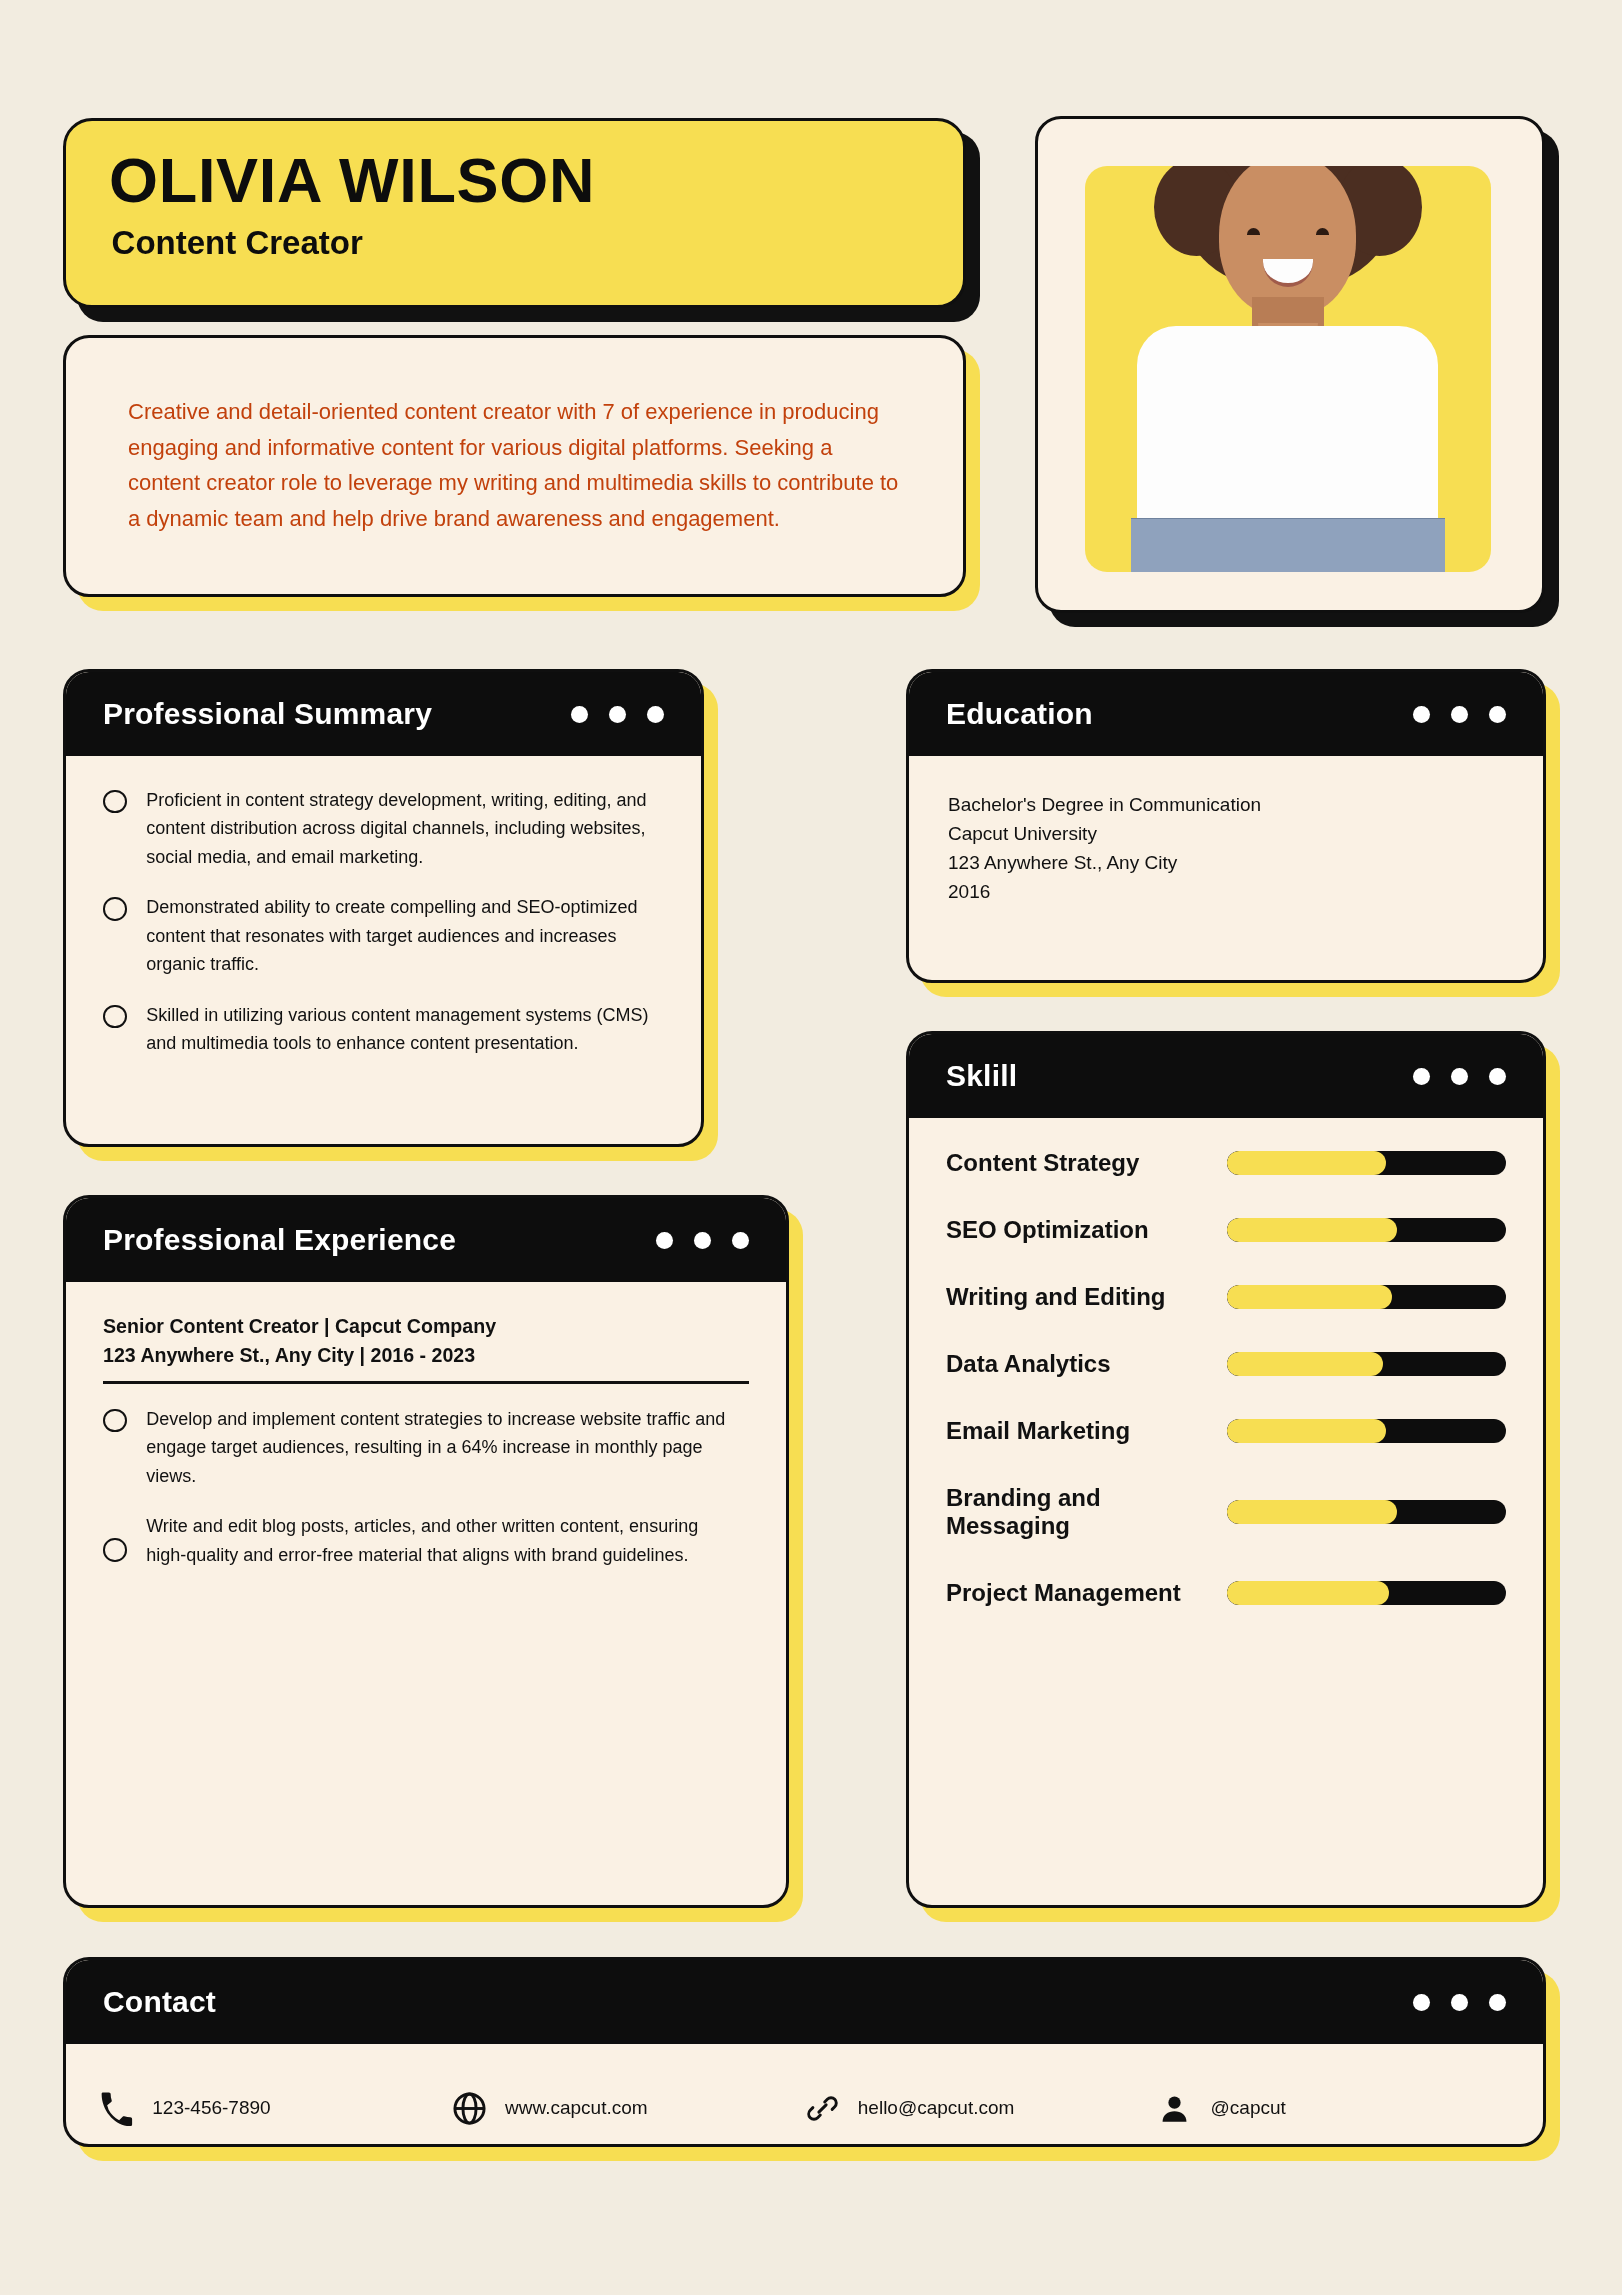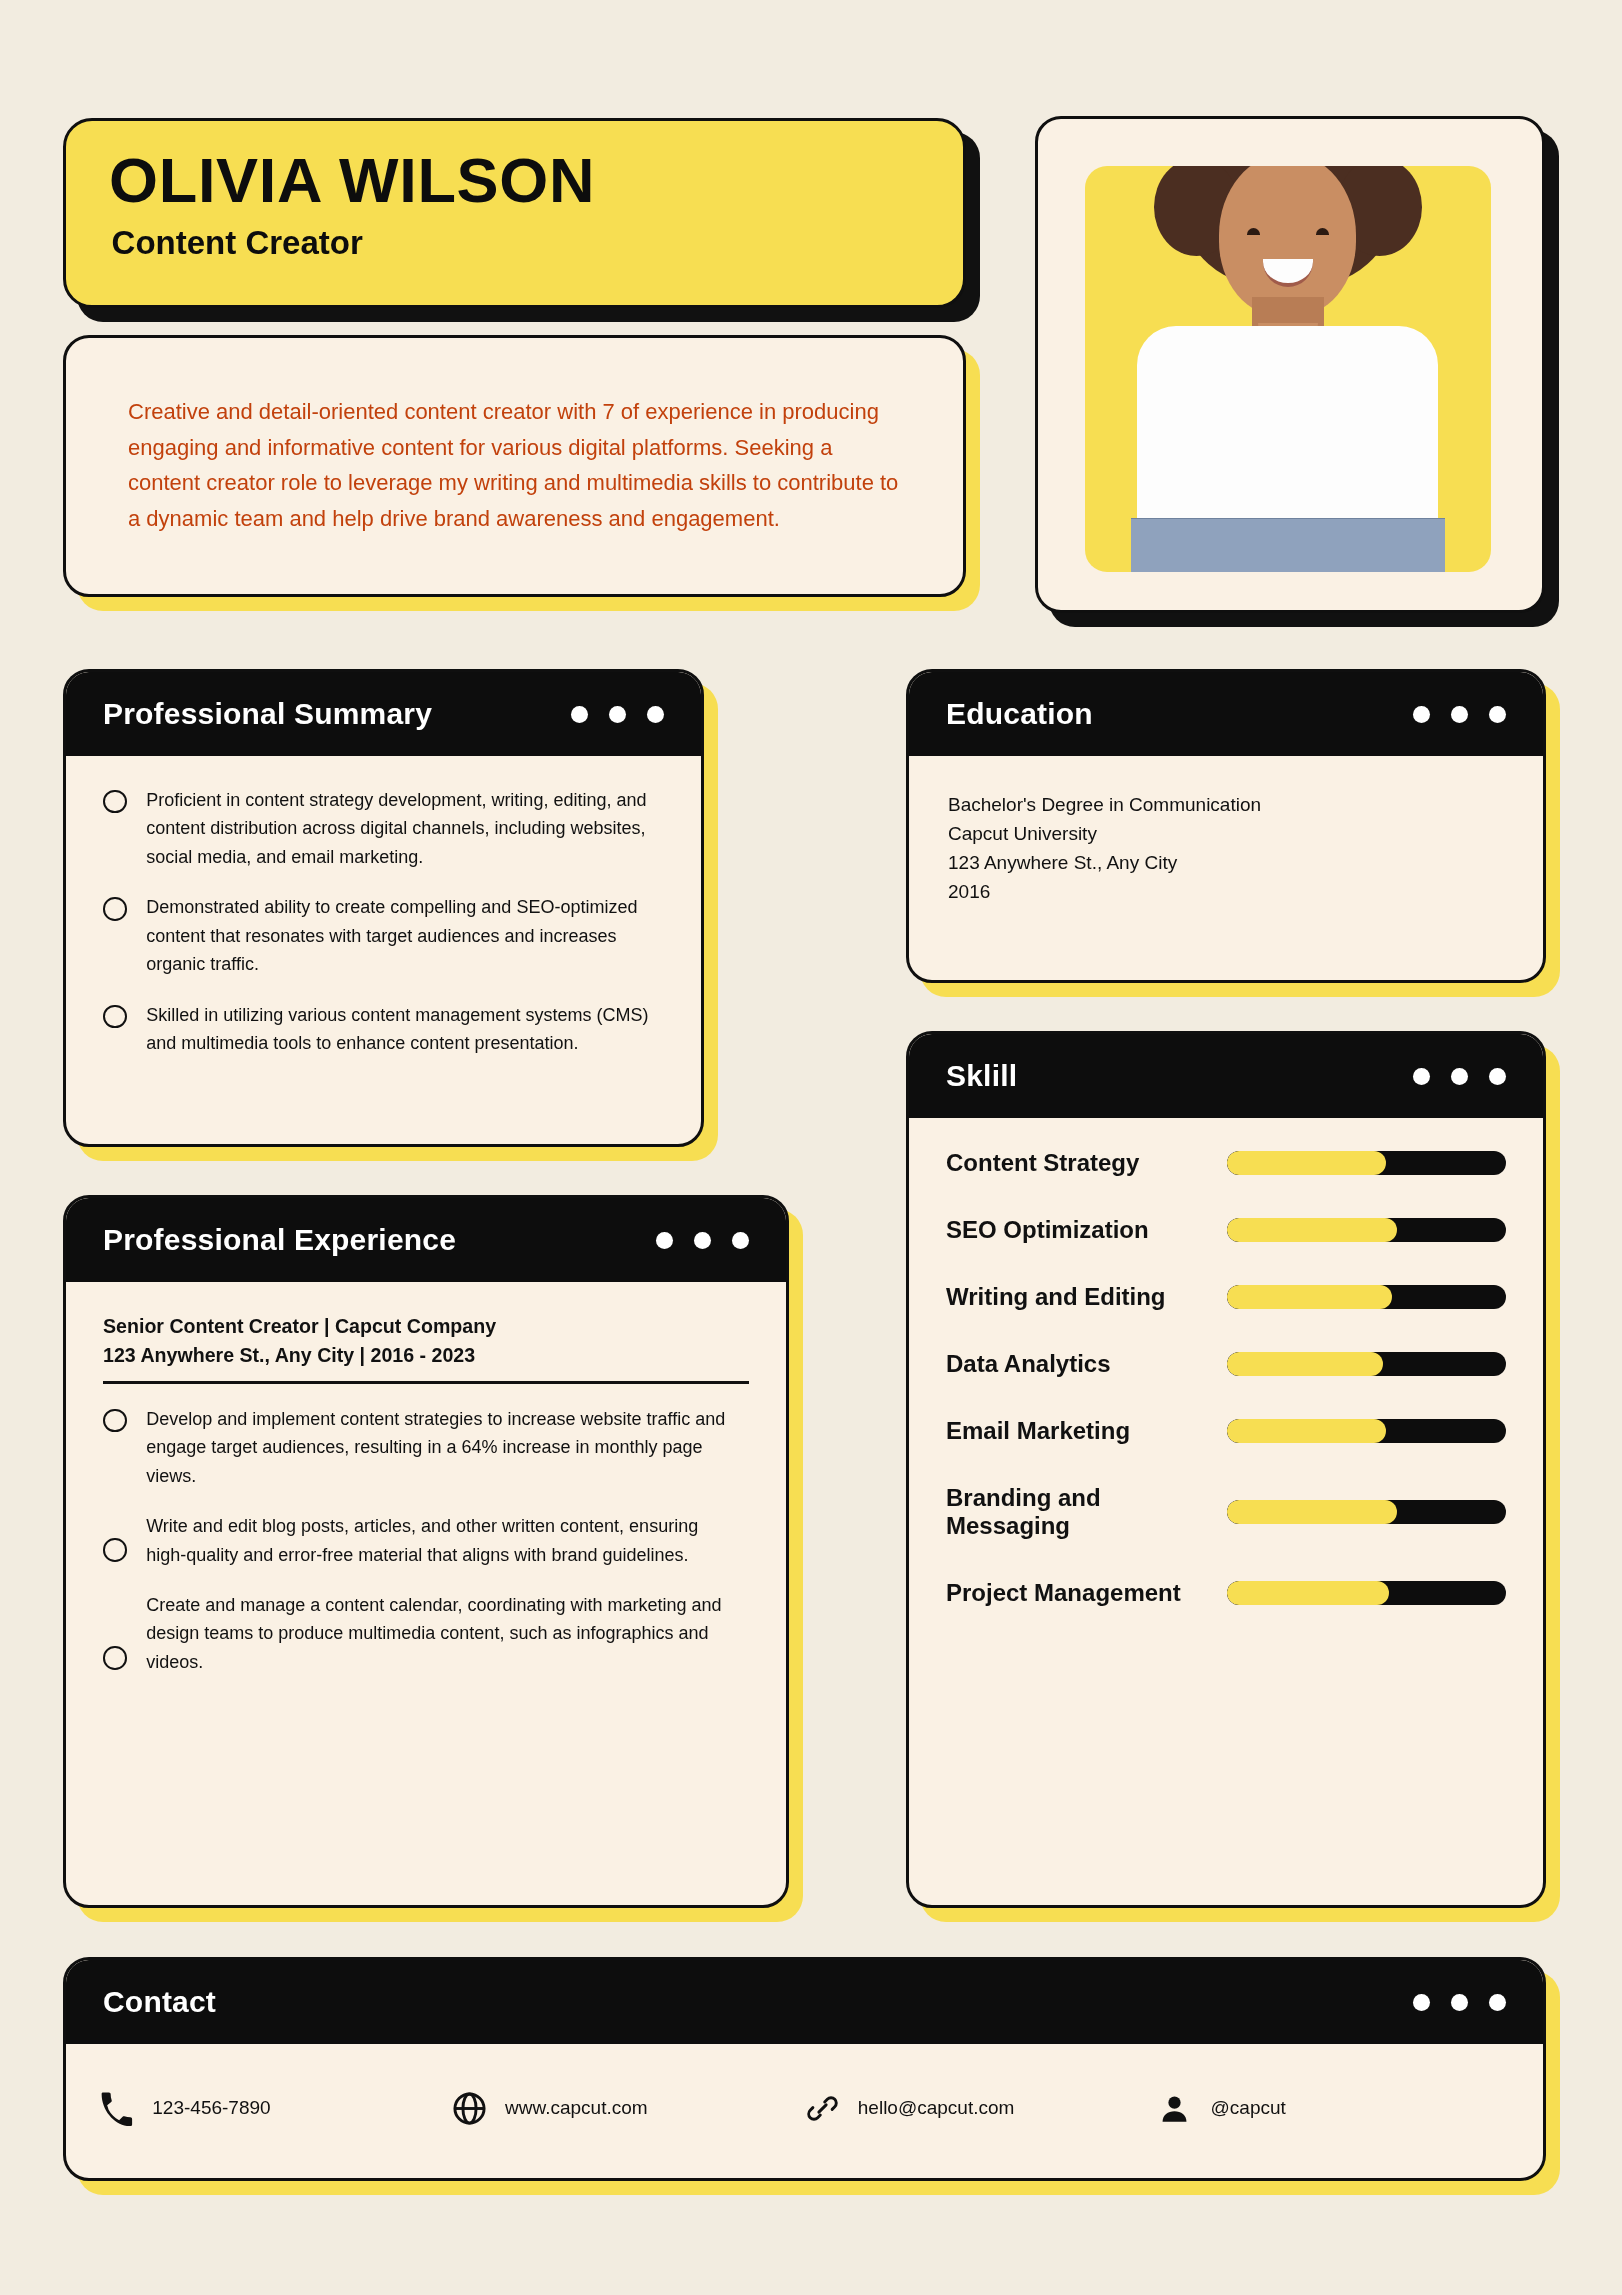--- a/index.html
+++ b/index.html
@@ -222,21 +222,21 @@
     border-radius: 13px;
     overflow: hidden;
   }
   .skill-fill {
     position: absolute; left: 0; top: 0; bottom: 0;
     background: #f7de52;
     border-radius: 13px;
   }
 
   
-  #contact-card { left: 63px; top: 1957px; width: 1483px; height: 224px; }
+  #contact-card { left: 63px; top: 1957px; width: 1483px; height: 190px; }
   #contact-card .shadow { background: #f7de52; }
   #contact-card .surface { padding: 0; }
   .contact-head {
     background: #0d0d0d;
     height: 84px;
     display: flex;
     align-items: center;
     padding: 0 37px;
     border-radius: 22px 22px 0 0;
   }
@@ -340,24 +340,20 @@
         <div class="exp-rule"></div>
         <ul class="bullet-list" style="padding:17px 7.9px 0 0;">
           <li>
             <span class="bullet-ring"></span>
             <span class="bullet-text">Develop and implement content strategies to increase website traffic and engage target audiences, resulting in a 64% increase in  monthly page views.</span>
           </li>
           <li>
             <span class="bullet-ring" style="margin-top:26px;"></span>
             <span class="bullet-text">Write and edit blog posts, articles, and other written content, ensuring high-quality and error-free material that aligns with brand guidelines.</span>
           </li>
-          <li>
-            <span class="bullet-ring" style="margin-top:55px;"></span>
-            <span class="bullet-text">Create and manage a content calendar, coordinating with marketing and design teams to produce multimedia content, such as infographics and videos.</span>
-          </li>
         </ul>
       </div>
     </div>
   </div>
 
   <div class="panel" id="education-panel">
     <div class="pshadow"></div>
     <div class="pbody">
       <div class="panel-head">
         <span class="panel-title">Education</span>

